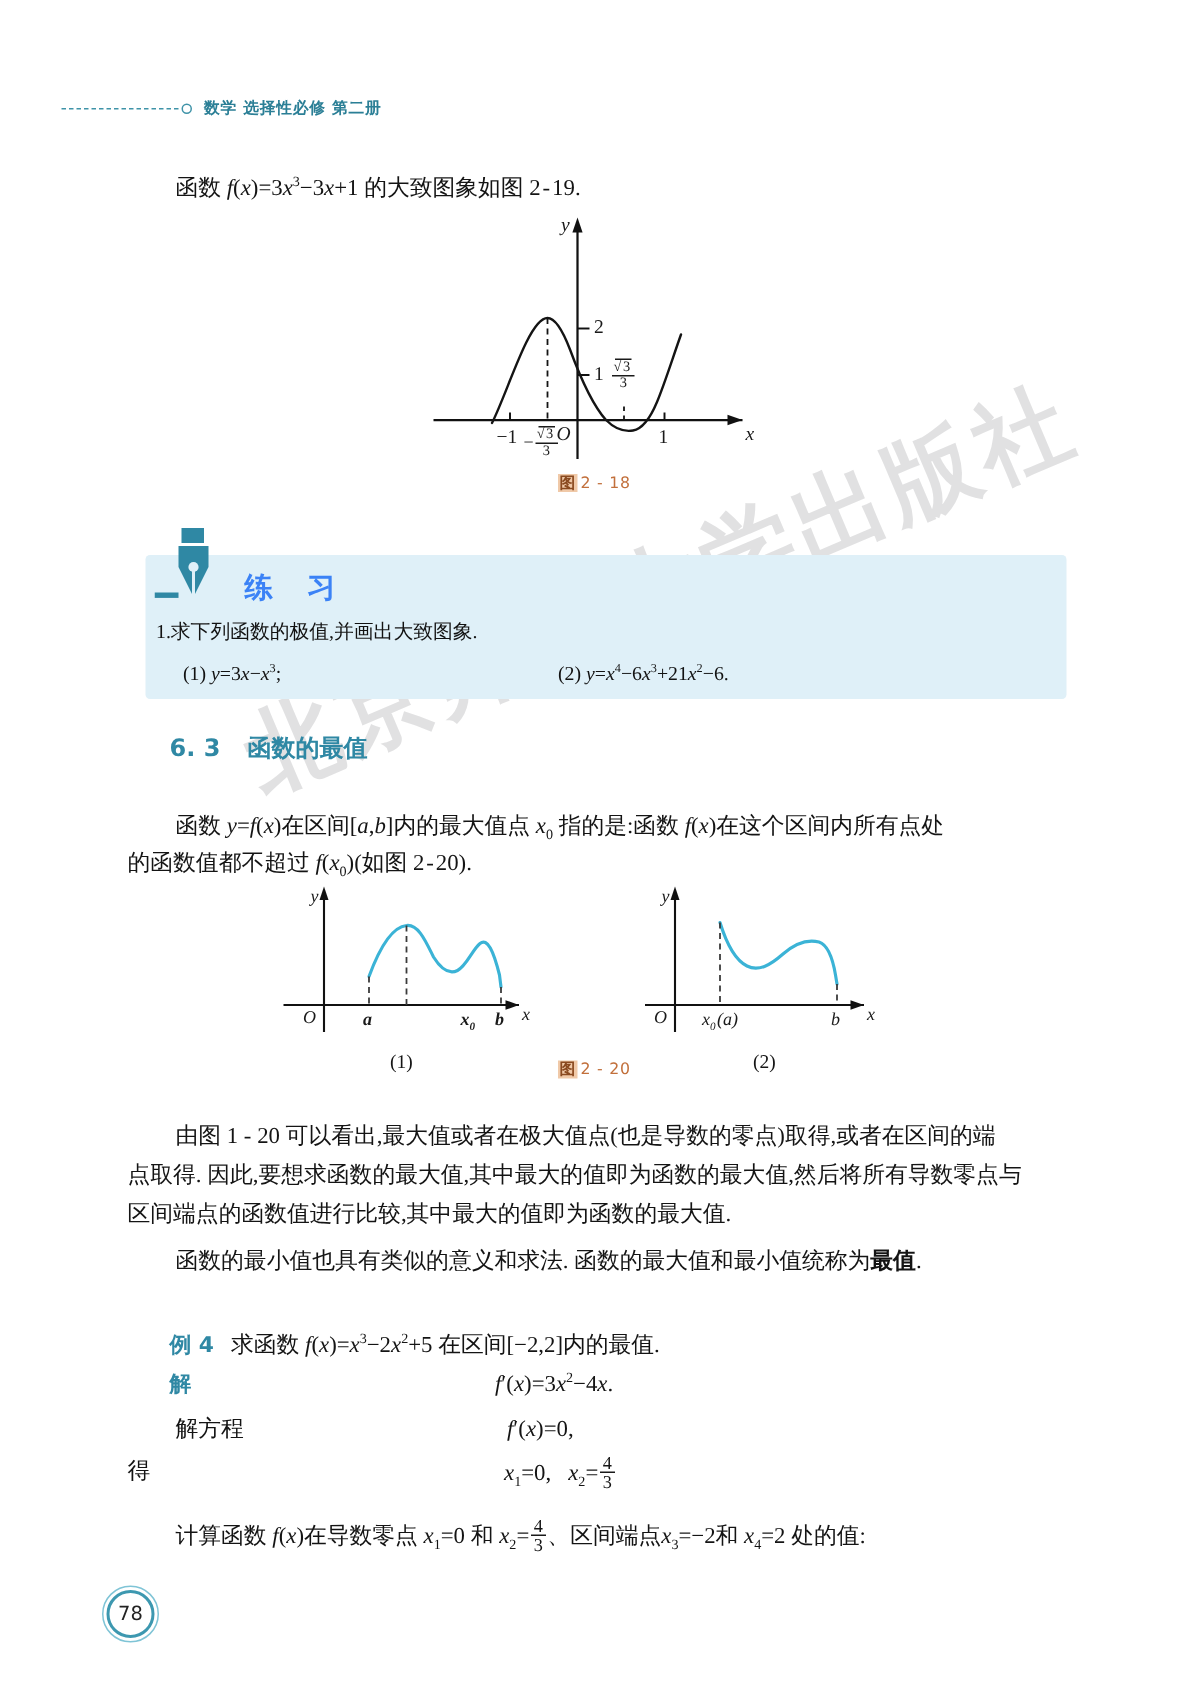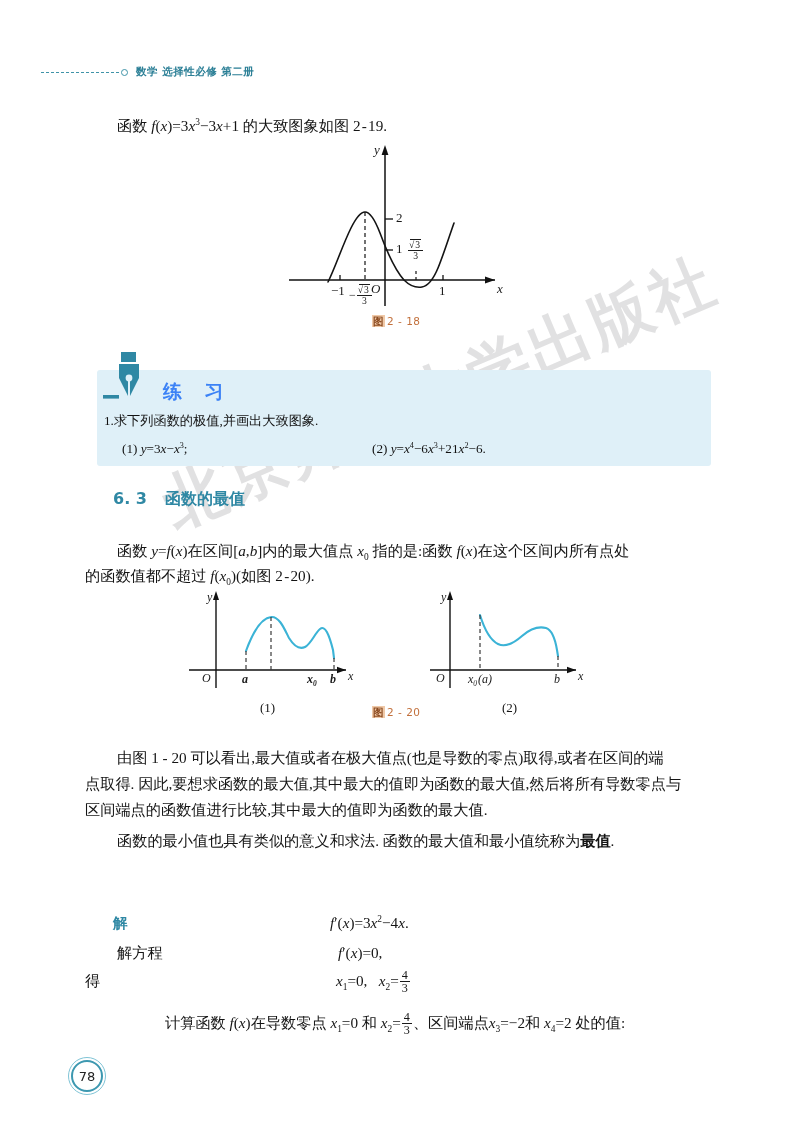--- a/index.html
+++ b/index.html
@@ -376,20 +376,23 @@
     <span class="tag">图</span><span>2 - 20</span>
   </div>
 
   <div class="body-line" style="left:117px; top:750px;">由图 1 - 20 可以看出,最大值或者在极大值点(也是导数的零点)取得,或者在区间的端</div>
   <div class="body-line" style="left:85px; top:776px;">点取得. 因此,要想求函数的最大值,其中最大的值即为函数的最大值,然后将所有导数零点与</div>
   <div class="body-line" style="left:85px; top:802px;">区间端点的函数值进行比较,其中最大的值即为函数的最大值.</div>
   <div class="body-line" style="left:117px; top:833px;">
     函数的最小值也具有类似的意义和求法. 函数的最大值和最小值统称为<b>最值</b>.
   </div>
 
+  <div class="body-line" style="left:113px; top:889px;">
+    <span class="teal" style="font-size:14.5px;">例 4</span>&nbsp;&nbsp;&nbsp;求函数&nbsp;<i class="v">f</i>(<i class="v">x</i>)=<i class="v">x</i><sup class="n">3</sup>−2<i class="v">x</i><sup class="n">2</sup>+5 在区间[−2,2]内的最值.
+  </div>
 
   <div class="body-line" style="left:113px; top:915px;">
     <span class="teal" style="font-size:14.5px;">解</span>
   </div>
   <div class="body-line" style="left:330px; top:915px;">
     <i class="v">f</i>′(<i class="v">x</i>)=3<i class="v">x</i><sup class="n">2</sup>−4<i class="v">x</i>.
   </div>
 
   <div class="body-line" style="left:117px; top:945px;">解方程</div>
   <div class="body-line" style="left:338px; top:945px;">
@@ -397,21 +400,21 @@
   </div>
 
   <div class="body-line" style="left:85px; top:973px;">得</div>
   <div class="body-line" style="left:336px; top:970px;">
     <i class="v">x</i><sub class="n">1</sub>=0,&nbsp;&nbsp; <i class="v">x</i><sub class="n">2</sub>=<span class="frac">
         <span class="num">4</span>
         <span class="den">3</span>
       </span>
   </div>
 
-  <div class="body-line" style="left:117px; top:1012px;margin-left:48px;">
+  <div class="body-line" style="left:117px; top:1012px;">
     计算函数&nbsp;<i class="v">f</i>(<i class="v">x</i>)在导数零点&nbsp;<i class="v">x</i><sub class="n">1</sub>=0 和&nbsp;<i class="v">x</i><sub class="n">2</sub>=<span class="frac">
         <span class="num">4</span>
         <span class="den">3</span>
       </span>、区间端点<i class="v">x</i><sub class="n">3</sub>=−2和&nbsp;<i class="v">x</i><sub class="n">4</sub>=2 处的值:
   </div>
 
   <div class="pagenum">
     <div class="ring-out"></div>
     <div class="ring-in"></div>
     <div class="pn">78</div>

